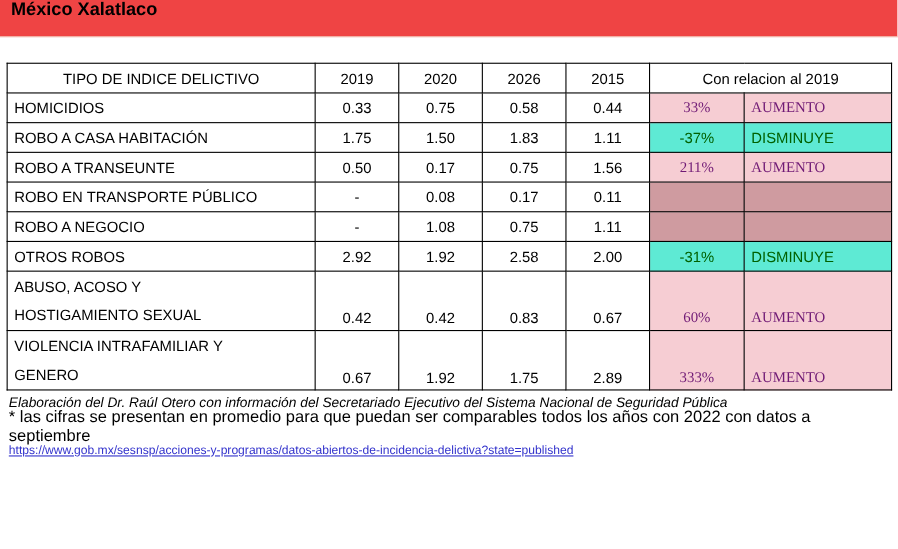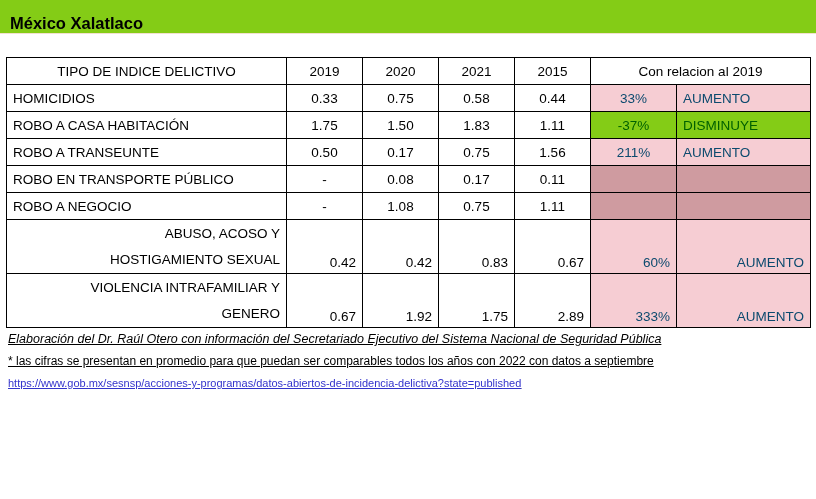--- a/index.html
+++ b/index.html
@@ -17,23 +17,23 @@
   }
   .sheet {
     position: relative;
     width: 816px;
     height: 499px;
     box-sizing: border-box;
   }
   
   .title-bar {
     height: 34px;
-    background: #84cc16;
+    background: #ef4444;
     display: flex;
-    align-items: flex-end;
+    align-items: flex-start;
     padding-left: 10px;
     box-sizing: border-box;
     border-bottom: 1px solid #f2e0d0;
   }
   .title-bar .title {
     font-weight: bold;
     font-size: 16.5px;
     color: #000;
   }
   .spacer-row {
@@ -77,26 +77,26 @@
   }
   td.pct {
     text-align: center;
     font-weight: normal;
   }
   td.word {
     text-align: left;
     padding-left: 8px;
   }
   .bg-red { background: #f6cdd3; }
-  .bg-green { background: #84cc16; }
+  .bg-green { background: #5eead4; }
   .bg-dark { background: #cf9ba0; }
-  .txt-red { color: #0c4a6e; }
+  .txt-red { color: #701a75; font-family: Liberation Serif, serif; }
   .txt-green { color: #006100; }
   
-  tr.tall td { height: 54px; text-align: right; }
+  tr.tall td { height: 54px; }
   tr.tall td.cat {
     white-space: normal;
     line-height: 26px;
     padding-top: 0;
   }
   tr.tall td.num, tr.tall td.pct, tr.tall td.word {
     vertical-align: bottom;
     padding-bottom: 3px;
   }
   
@@ -104,32 +104,31 @@
     margin-left: 6px;
     width: 806px;
   }
   .foot-line {
     height: 22px;
     display: flex;
     align-items: center;
     font-size: 12.5px;
     box-sizing: border-box;
     padding-left: 2px;
-    text-decoration: underline;
   }
   .foot-line.italic {
     font-style: italic;
     font-size: 12.5px;
   }
   .foot-link a, .foot-link span.link {
     color: #3333cc;
     text-decoration: underline;
     font-size: 11px;
   }
-  .foot-line.note { font-size: 12px; }
+  .foot-line.note { font-size: 15px; }
 </style>
 </head>
 <body>
 
 <div class="sheet">
 
   <div class="title-bar">
     <span class="title">México Xalatlaco</span>
   </div>
 
@@ -143,21 +142,21 @@
       <col style="width:76px">
       <col style="width:76px">
       <col style="width:86px">
       <col style="width:134px">
     </colgroup>
     <thead>
       <tr>
         <th class="hdr-label">TIPO DE INDICE DELICTIVO</th>
         <th class="hdr">2019</th>
         <th class="hdr">2020</th>
-        <th class="hdr">2021</th>
+        <th class="hdr">2026</th>
         <th class="hdr">2015</th>
         <th class="hdr" colspan="2">Con relacion al 2019</th>
       </tr>
     </thead>
     <tbody>
         <tr>
           <td class="cat">HOMICIDIOS</td>
           <td class="num">0.33</td>
           <td class="num">0.75</td>
           <td class="num">0.58</td>
@@ -193,20 +192,29 @@
           <td class="word bg-dark "></td>
         </tr>
         <tr>
           <td class="cat">ROBO A NEGOCIO</td>
           <td class="num">-</td>
           <td class="num">1.08</td>
           <td class="num">0.75</td>
           <td class="num">1.11</td>
           <td class="pct bg-dark "></td>
           <td class="word bg-dark "></td>
+        </tr>
+        <tr>
+          <td class="cat">OTROS ROBOS</td>
+          <td class="num">2.92</td>
+          <td class="num">1.92</td>
+          <td class="num">2.58</td>
+          <td class="num">2.00</td>
+          <td class="pct bg-green txt-green">-31%</td>
+          <td class="word bg-green txt-green">DISMINUYE</td>
         </tr>
         <tr class="tall">
           <td class="cat">
             <div>ABUSO, ACOSO Y</div>
             <div>HOSTIGAMIENTO SEXUAL</div>
           </td>
           <td class="num">0.42</td>
           <td class="num">0.42</td>
           <td class="num">0.83</td>
           <td class="num">0.67</td>

